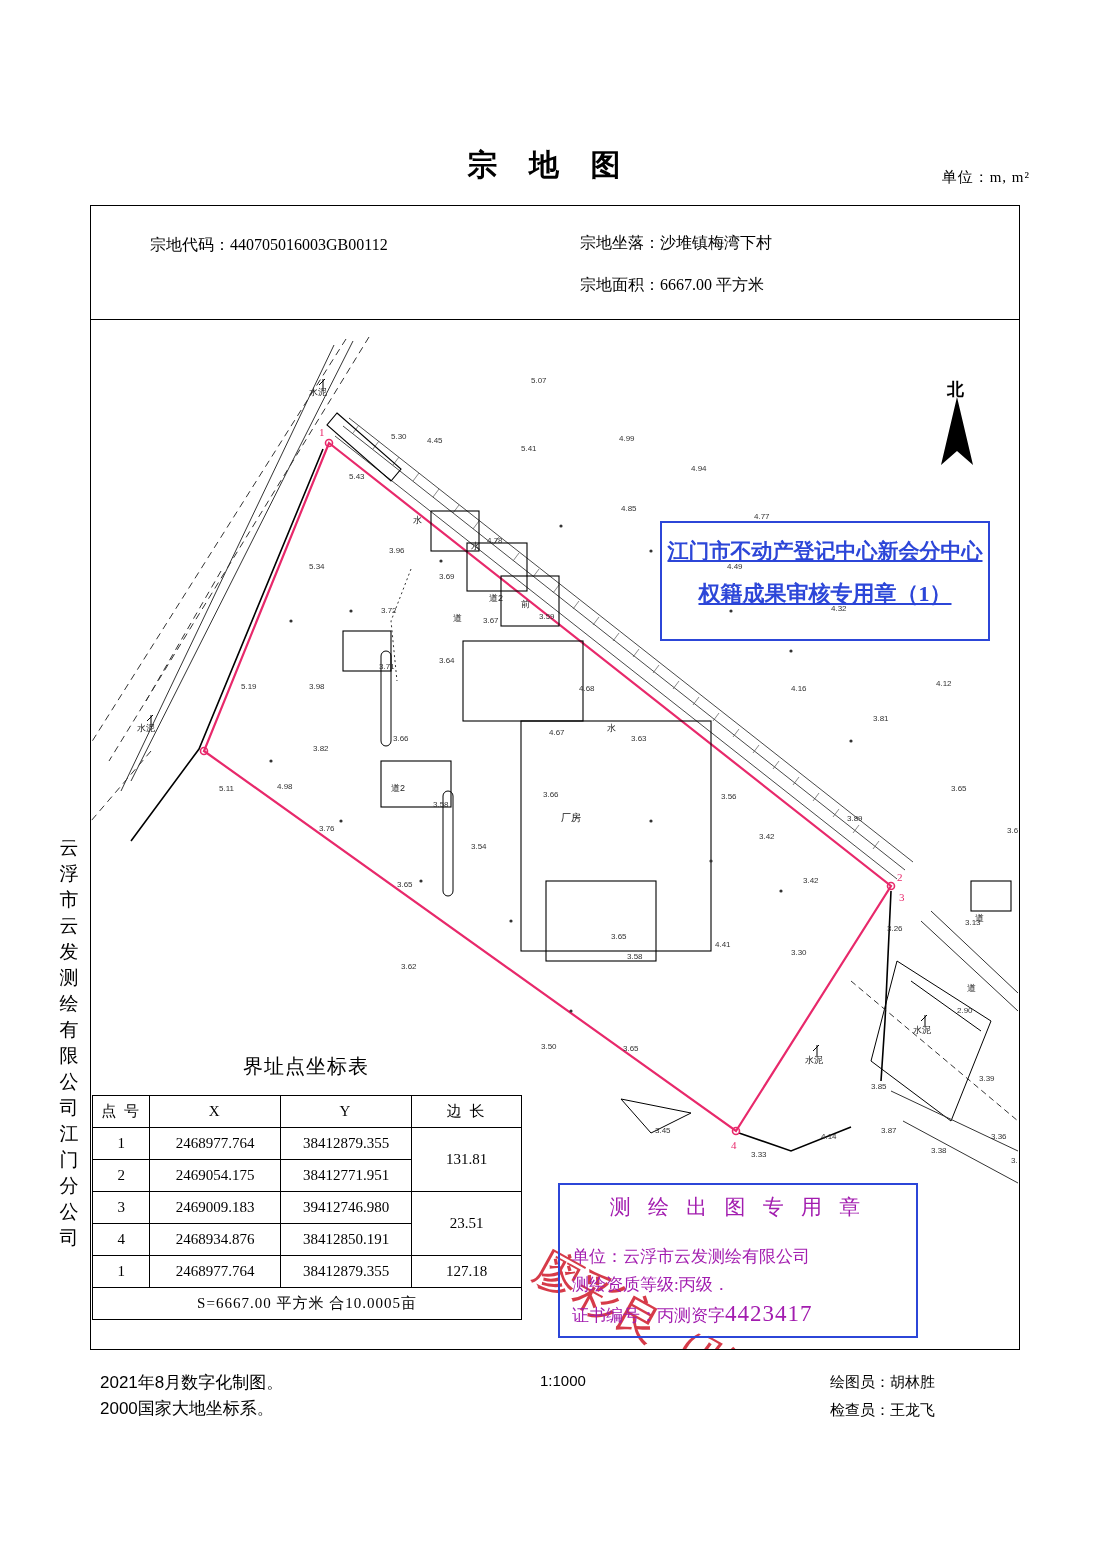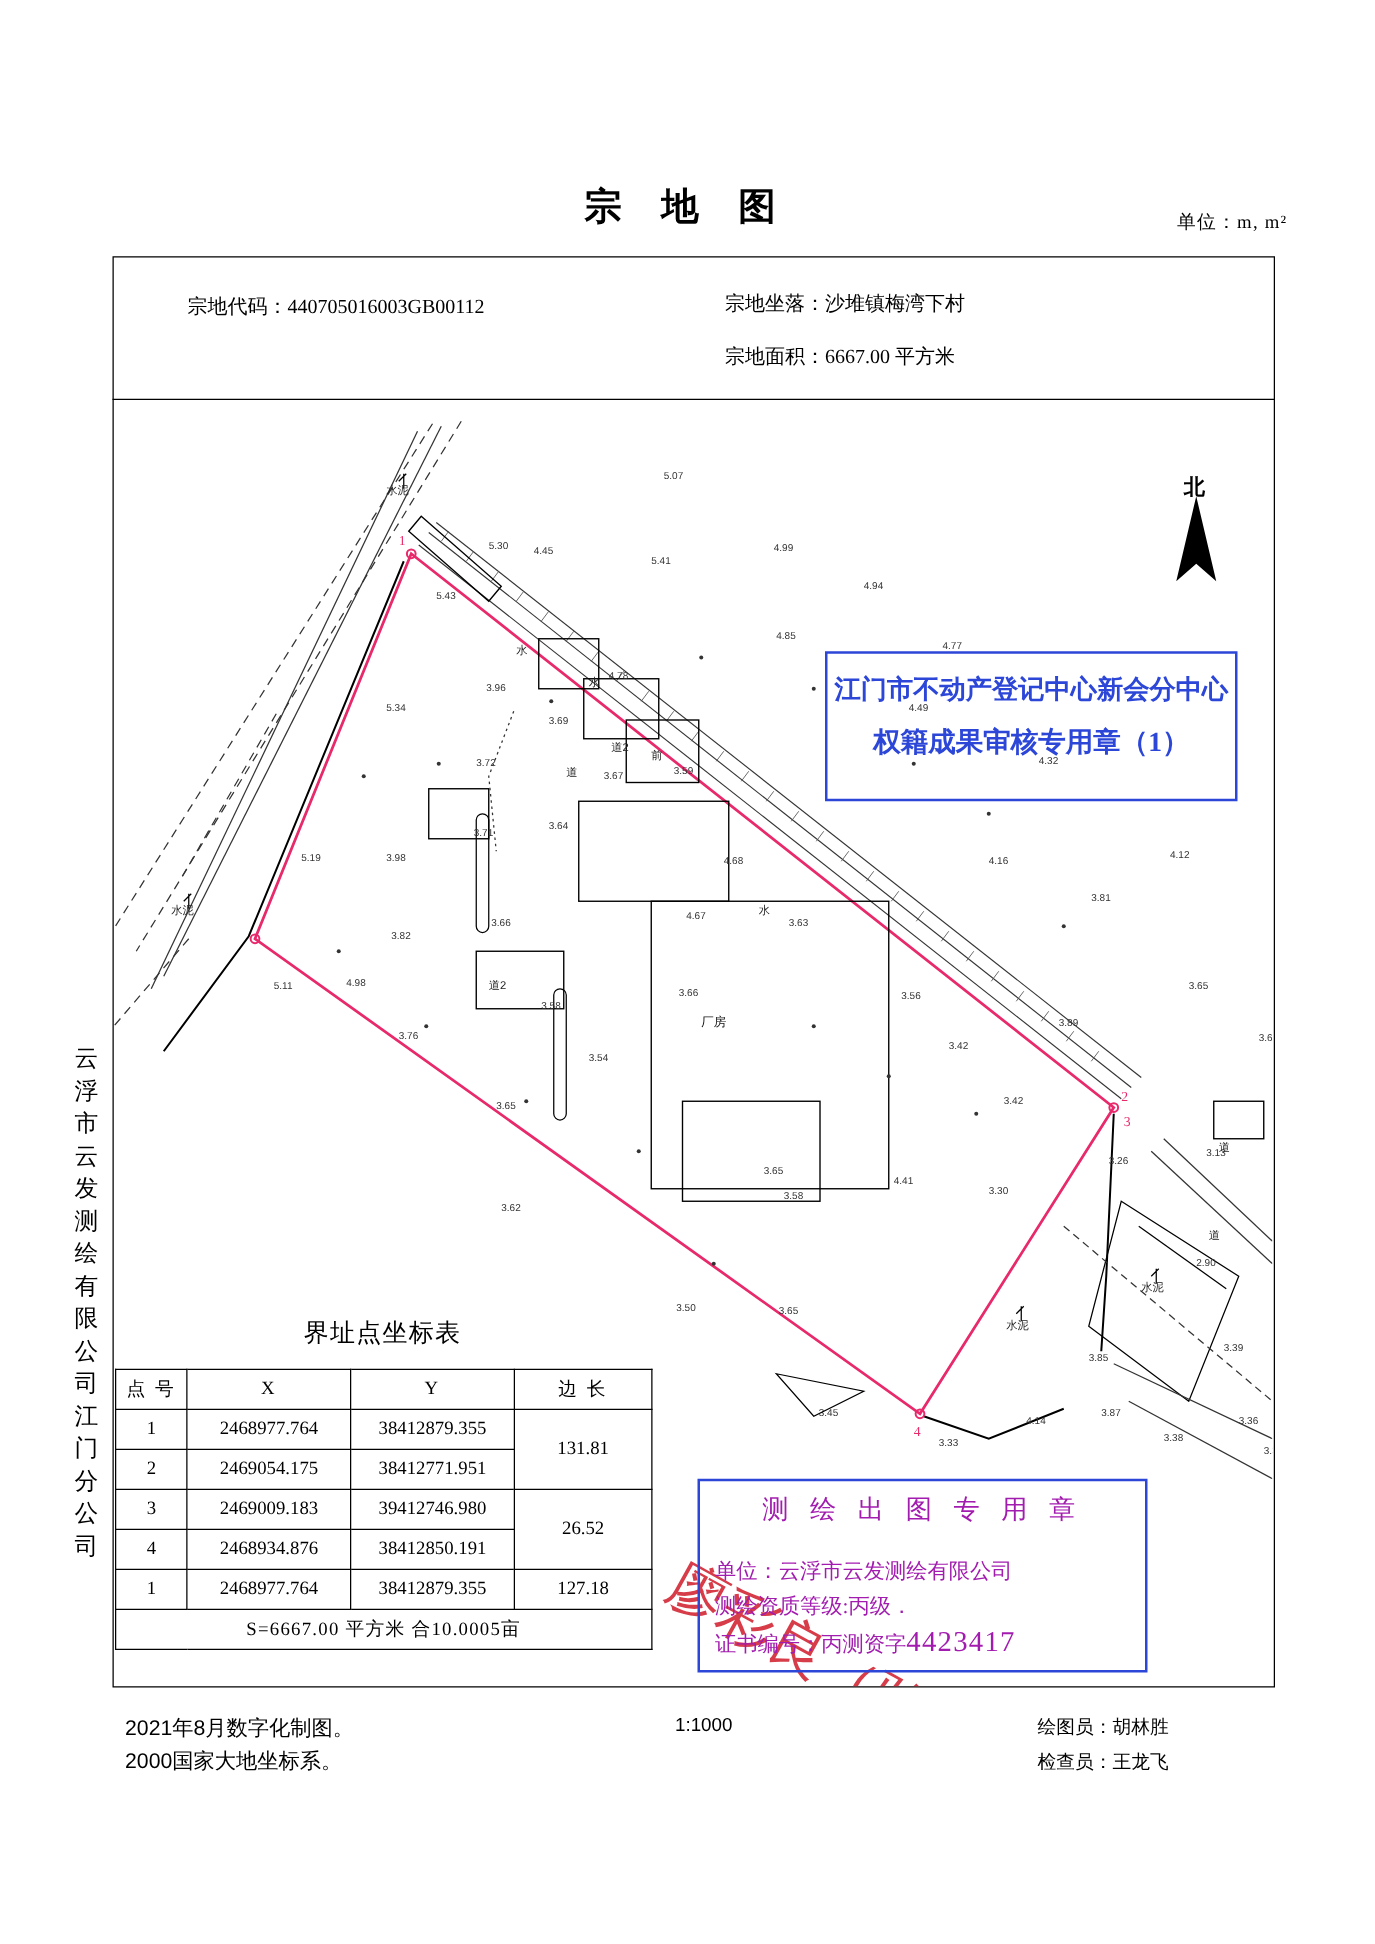--- a/index.html
+++ b/index.html
@@ -45,21 +45,21 @@
   }
 
   
   .stamp-reg{
     position:absolute;left:660px;top:521px;width:330px;height:120px;
     border:2.5px solid #2c46d8;box-sizing:border-box;
     color:#2c46d8;
     font-family:"Liberation Serif","DejaVu Serif",serif;
     text-align:center;
   }
-  .stamp-reg div{font-size:21px;font-weight:bold;letter-spacing:0px;}
+  .stamp-reg div{font-size:21px;font-weight:bold;letter-spacing:0px;text-decoration:underline;}
   .stamp-reg .l1{margin-top:14px;}
   .stamp-reg .l2{margin-top:14px;font-size:22px;}
 
   
   .stamp-sur{
     position:absolute;left:558px;top:1183px;width:360px;height:155px;
     border:2.5px solid #2c46d8;box-sizing:border-box;color:#a21caf;
     padding:6px 12px;
   }
   .stamp-sur .t1{font-size:21px;letter-spacing:6px;text-align:center;margin-top:2px;}
@@ -405,21 +405,21 @@
       </tr>
       <tr>
         <td>2</td>
         <td>2469054.175</td>
         <td>38412771.951</td>
       </tr>
       <tr>
         <td>3</td>
         <td>2469009.183</td>
         <td>39412746.980</td>
-        <td rowspan="2">26.52</td>
+        <td rowspan="2">23.51</td>
       </tr>
       <tr>
         <td>4</td>
         <td>2468934.876</td>
         <td>38412850.191</td>
       </tr>
       <tr>
         <td>1</td>
         <td>2468977.764</td>
         <td>38412879.355</td>

